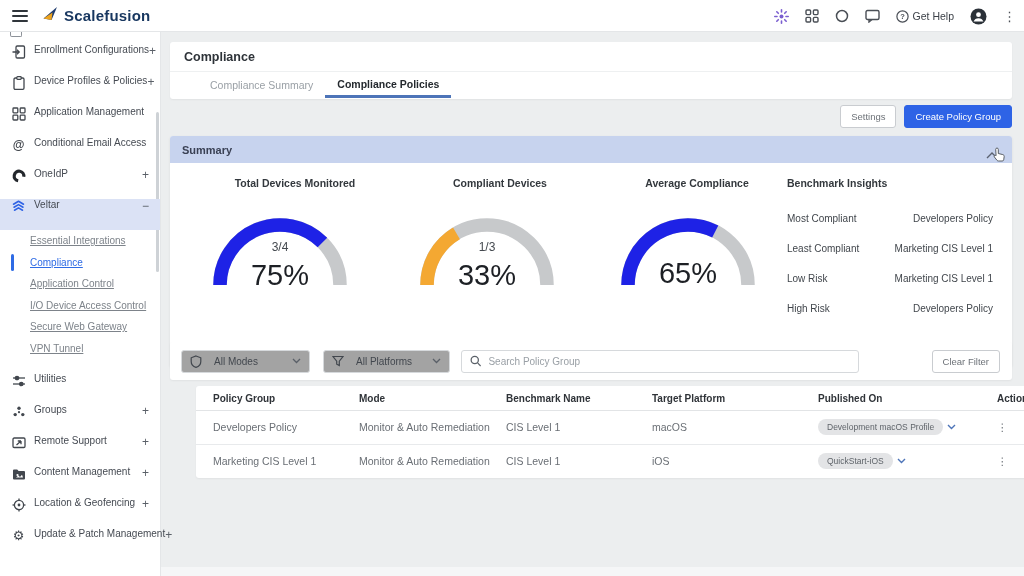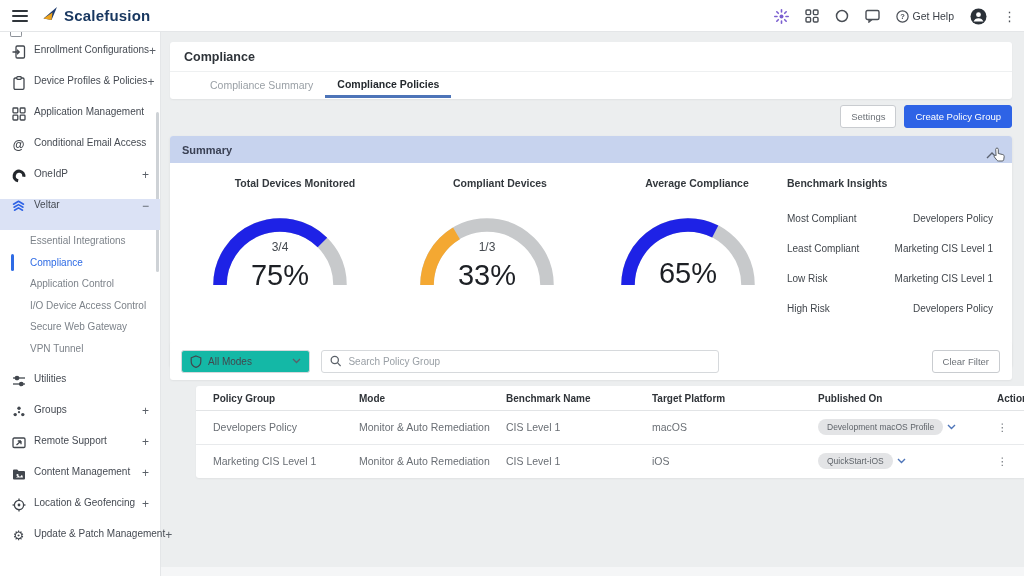--- a/index.html
+++ b/index.html
@@ -24,21 +24,21 @@
     border-right:1px solid #e4e6e8; z-index:20; }
   .sb-scroll { position:absolute; right:1px; top:80px; width:3px; height:160px; background:#ced2d6; border-radius:2px; }
   .s-frag { position:absolute; top:0; left:10px; width:12px; height:5px; border:1.2px solid #8d9299; border-top:none; border-radius:0 0 2px 2px; }
   .s-list { position:absolute; top:12px; left:0; width:160px; }
   .s-item { height:31px; display:flex; align-items:flex-start; padding:0 11px; cursor:pointer; }
   .s-item.active { background:#dbe2f5; }
   .s-ico { width:15px; height:15px; display:flex; align-items:center; justify-content:center; color:#42474e; flex:none; }
   .s-label { font-size:10px; color:#454a52; margin-left:8px; flex:1; white-space:nowrap; }
   .s-plus { font-size:12px; color:#5a6068; width:10px; text-align:right; }
   .s-sub { height:21.5px; display:flex; align-items:center; padding-left:30px; font-size:10px; color:#7d838a;
-    cursor:pointer; position:relative; }
+    cursor:pointer; position:relative;text-decoration:underline; }
   .s-sub.active { color:#2e6be5; }
   .s-sub.active::before { content:""; position:absolute; left:11px; top:2px; bottom:2px; width:3px; background:#2e6be5; border-radius:2px; }
   .s-gap { height:14px; }
   .at-glyph { font-size:12px; font-weight:bold; }
   .gear-glyph { font-size:13px; }
 
   
   .main { position:absolute; left:161px; top:32px; width:863px; height:544px; background:#eceeef; }
   .card { position:absolute; left:9px; width:842px; background:#fff; border-radius:3px; }
 
@@ -65,21 +65,21 @@
   .gauge-box { position:absolute; width:150px; height:82px; top:48px; }
   .g-frac { font-size:12px; fill:#44494f; }
   .g-pct { font-size:29px; fill:#1d2025; }
   .insights { position:absolute; left:617px; top:40px; width:206px; }
   .ins-row { display:flex; justify-content:space-between; font-size:10px; color:#41464c; height:30px; align-items:center; }
   .ins-val { text-align:right; }
 
   
   .filter-card { top:310px; height:38px; display:flex; align-items:center; padding:0 10px; box-shadow:0 1px 2px rgba(0,0,0,.05); }
   .select { height:23px; border:1px solid #d6d9dc; border-radius:3px; display:flex; align-items:center;
-    padding:0 8px; gap:6px; background:#14b8a6; cursor:pointer; }
+    padding:0 8px; gap:12px; background:#a3a3a3; cursor:pointer; }
   .select .lbl { font-size:10px; color:#42474e; flex:1; }
   .sel-mode { width:129px; margin-left:1px; }
   .sel-platform { width:127px; margin-left:13px; }
   .search-box { height:23px; width:398px; border:1px solid #d6d9dc; border-radius:3px; display:flex; align-items:center;
     padding:0 8px; gap:7px; margin-left:11px; background:#fff; }
   .search-box input { border:none; outline:none; font-size:10px; color:#42474e; width:100%; font-family:inherit; }
   .search-box input::placeholder { color:#9aa0a6; }
   .clear-btn { margin-left:auto; margin-right:2px; }
 
   
@@ -409,20 +409,29 @@
     <section class="card filter-card">
       <div class="select sel-mode">
         <svg width="12" height="13" viewBox="0 0 12 13" fill="none" stroke="#42474e" stroke-width="1.2">
             <path d="M6 1 L10.8 2.8 V6.5 C10.8 9.5 8.8 11.5 6 12.3 C3.2 11.5 1.2 9.5 1.2 6.5 V2.8 Z"></path>
           </svg>
         <span class="lbl">All Modes</span>
         <svg width="9" height="6" viewBox="0 0 9 6" fill="none" stroke="#5a6068" stroke-width="1.3">
             <polyline points="1,1 4.5,4.5 8,1"></polyline>
           </svg>
       </div>
+      <div class="select sel-platform">
+        <svg width="12" height="12" viewBox="0 0 12 12" fill="none" stroke="#42474e" stroke-width="1.2">
+            <path d="M1 1.5 H11 L7.3 6.2 V10.5 L4.7 9.2 V6.2 Z"></path>
+          </svg>
+        <span class="lbl">All Platforms</span>
+        <svg width="9" height="6" viewBox="0 0 9 6" fill="none" stroke="#5a6068" stroke-width="1.3">
+            <polyline points="1,1 4.5,4.5 8,1"></polyline>
+          </svg>
+      </div>
       <div class="search-box">
         <svg width="12" height="12" viewBox="0 0 12 12" fill="none" stroke="#5a6068" stroke-width="1.3">
             <circle cx="5" cy="5" r="3.8"></circle>
             <line x1="8" y1="8" x2="11.2" y2="11.2"></line>
           </svg>
         <input type="text" placeholder="Search Policy Group" style="">
       </div>
       <button class="btn clear-btn">Clear Filter</button>
     </section>
 

